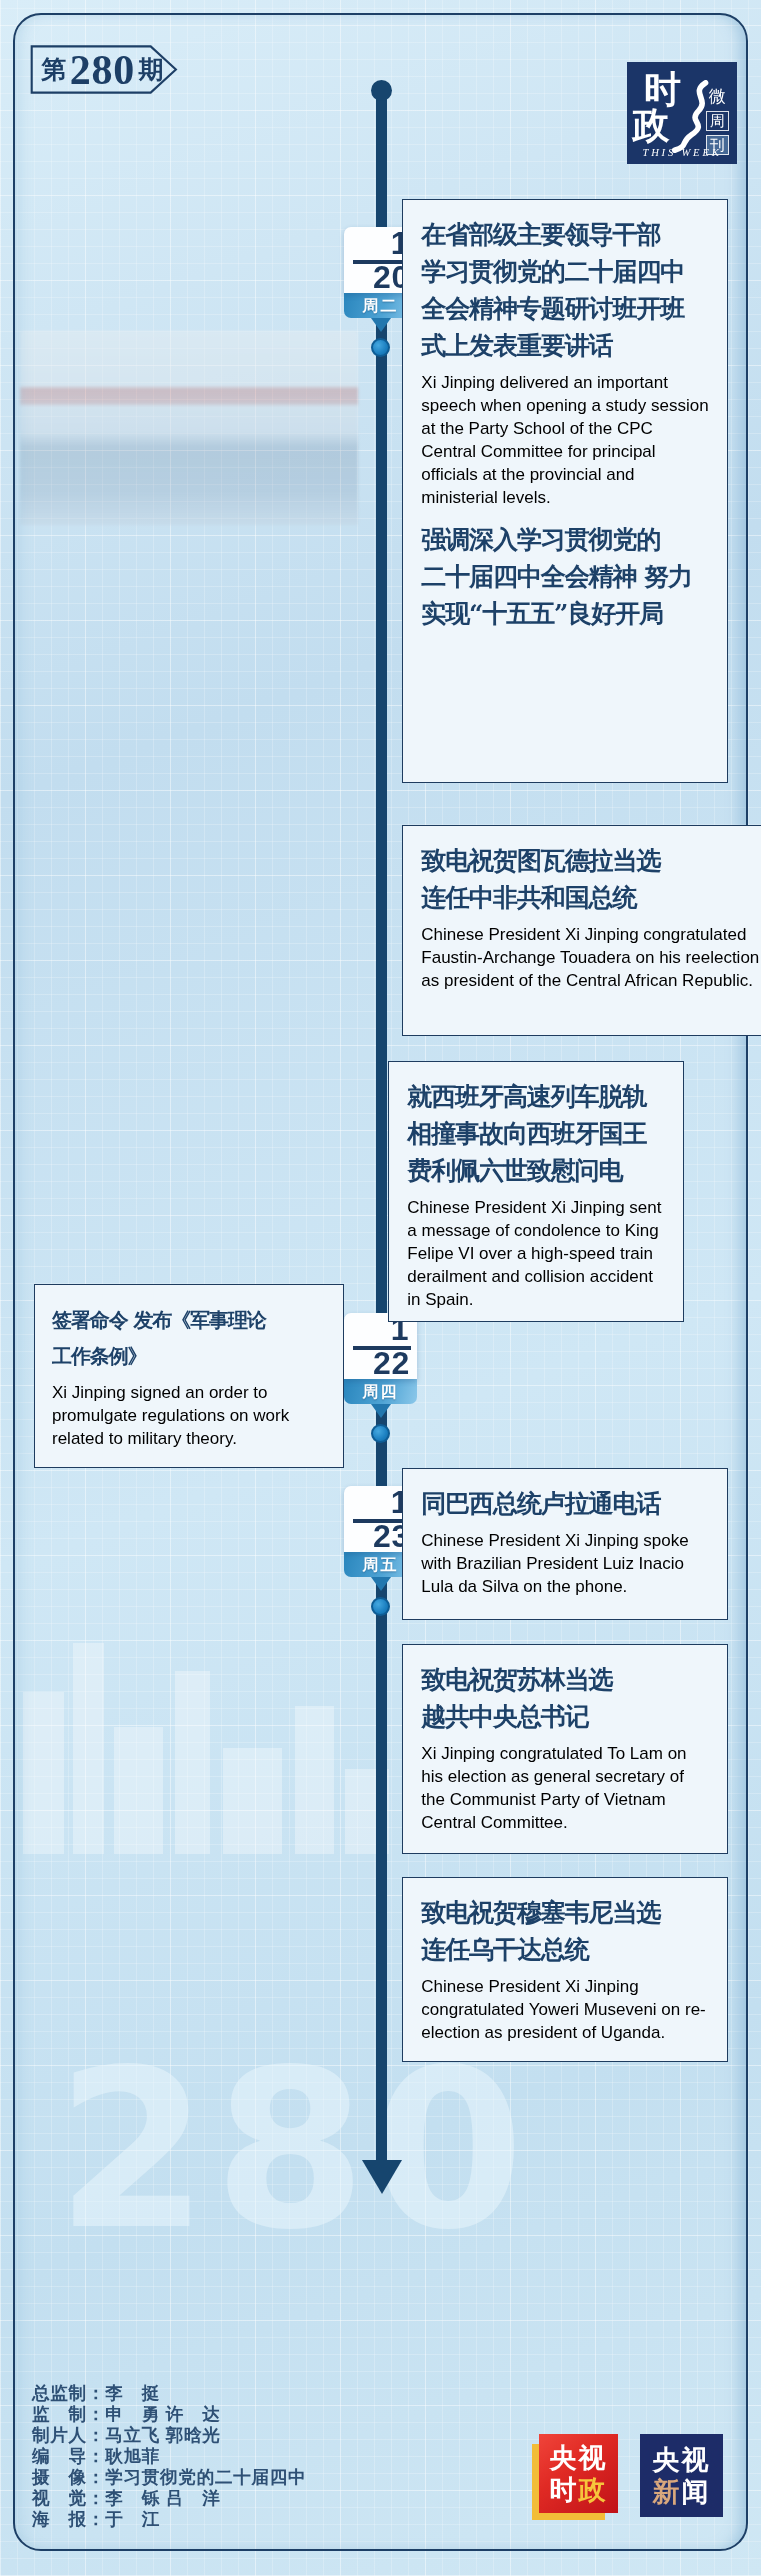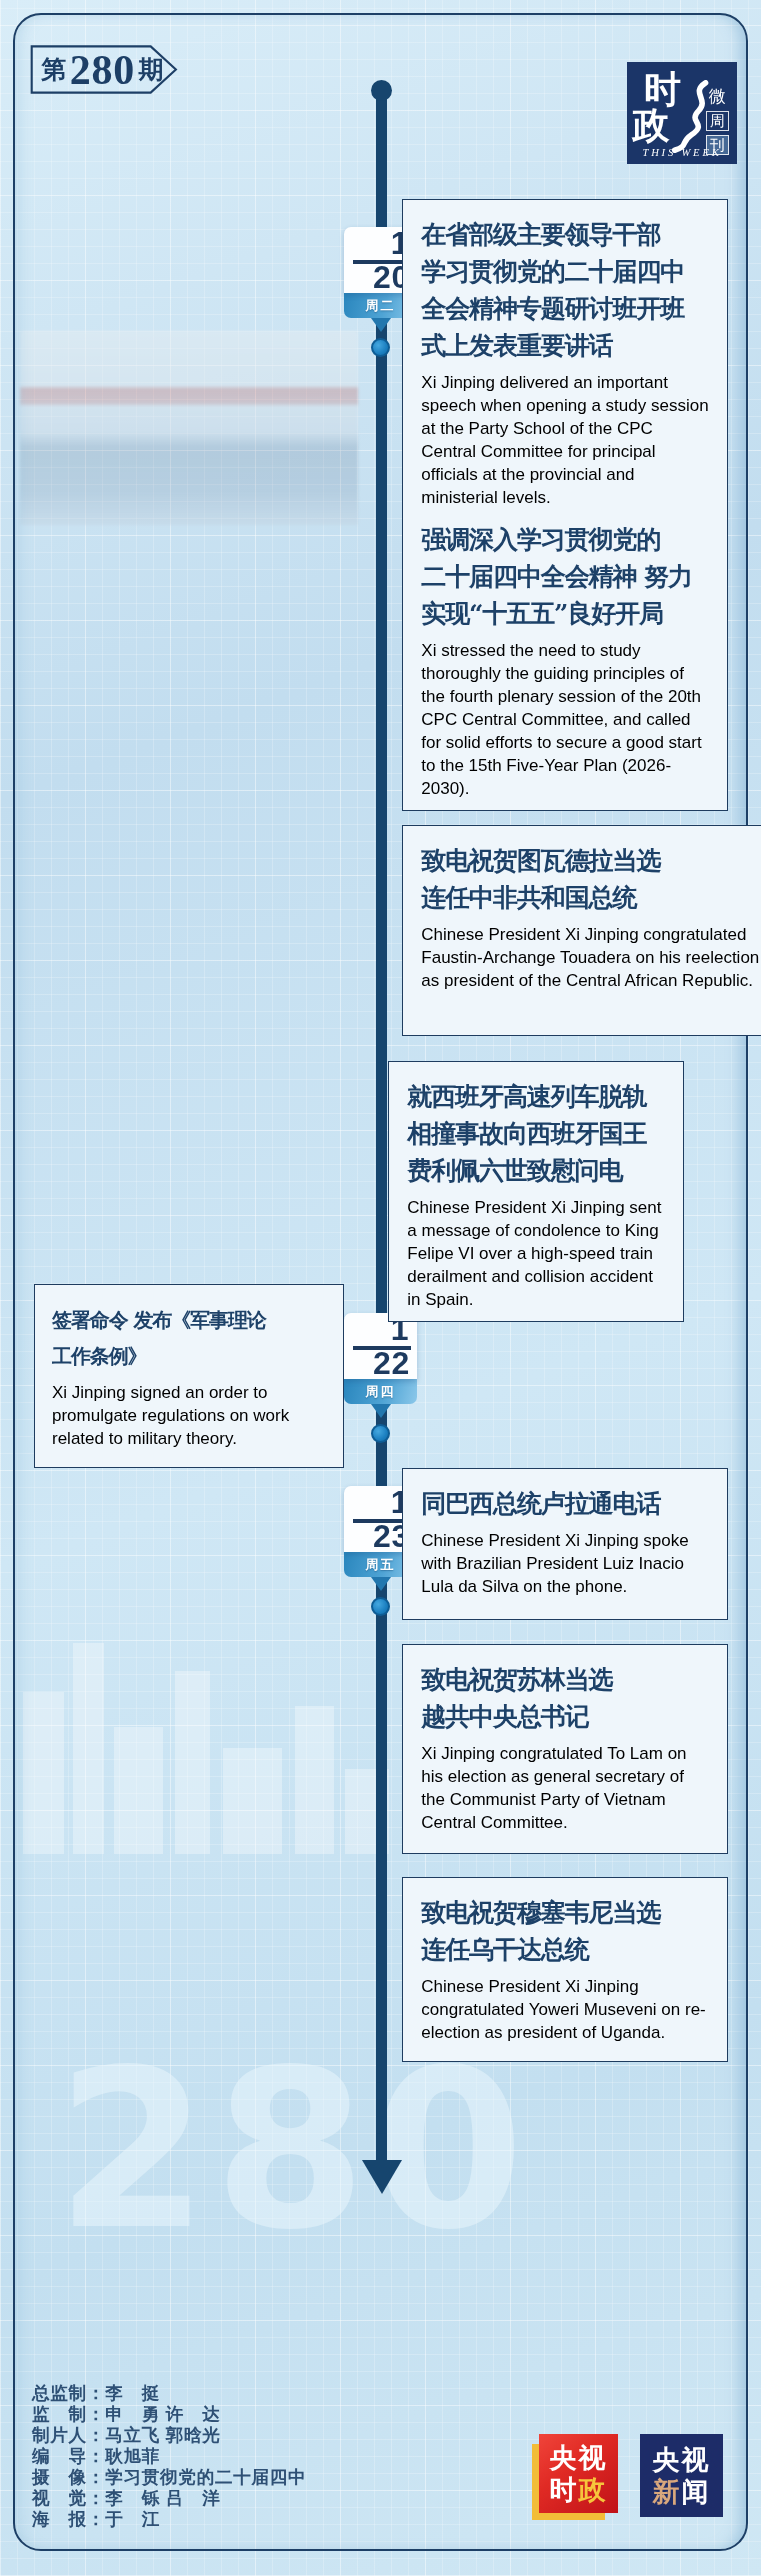--- a/index.html
+++ b/index.html
@@ -58,21 +58,21 @@
   .tl-line{position:absolute;left:376px;top:85px;width:10.6px;height:2075px;background:#16456e;}
   .tl-topdot{position:absolute;left:371px;top:80px;width:21px;height:21px;border-radius:50%;background:#16456e;}
   .tl-arrow{position:absolute;left:362px;top:2160px;width:0;height:0;border-left:20px solid transparent;border-right:20px solid transparent;border-top:34px solid #16456e;}
   
   .marker{position:absolute;left:344px;width:73px;}
   .m1{top:227px;} .m2{top:1313px;} .m3{top:1486px;}
   .m-box{position:relative;background:#fdfeff;border-radius:7px 7px 0 0;height:66px;box-shadow:0 2.1px 5px rgba(30,80,130,.25);color:#1d3a5f;font-weight:bold;}
   .m-month{position:absolute;right:8.5px;top:1.4px;font-size:32px;line-height:31px;}
   .m-bar{position:absolute;right:5.6px;left:8.5px;top:33px;height:3.5px;background:#1d3a5f;}
   .m-day{position:absolute;right:7px;top:35px;font-size:32px;line-height:31px;letter-spacing:0.7px;}
-  .m-ribbon{height:25px;line-height:25px;text-align:center;color:#fff;font-size:13px;font-weight:bold;letter-spacing:2.1px;
+  .m-ribbon{height:25px;line-height:25px;text-align:center;color:#fff;font-size:16px;font-weight:bold;letter-spacing:2.1px;
     background:linear-gradient(105deg,#2a86bd 0%,#4ea3d4 55%,#8cc8ea 100%);border-radius:0 0 7px 7px;
     text-shadow:0 0.7px 1.4px rgba(0,40,80,.35);}
   .m-tail{margin:0 auto;width:0;height:0;border-left:10px solid transparent;border-right:10px solid transparent;border-top:14px solid #2277ae;}
   .m-dot{margin:5.6px auto 0;width:15.5px;height:15.5px;border-radius:50%;background:radial-gradient(circle at 35% 35%,#45a8e0,#1b7fc0 60%,#1168a2);border:2.1px solid #0e5d95;}
   
   .card{position:absolute;box-sizing:border-box;background:#eff6fb;border:1.4px solid #1e3c5f;padding:15.5px 17px 10px 18.3px;}
   .c1{left:402px;top:199px;width:326px;min-height:584px;}
   .c2{left:402px;top:825px;width:384px;min-height:211px;}
   .c3{left:388px;top:1061px;width:296px;min-height:236px;}
   .cl{left:34px;top:1284px;width:310px;min-height:184px;padding:17px 14px 10px 17px;}
@@ -178,21 +178,20 @@
 
   <article class="card c1">
     <h2 class="zh">在省部级主要领导干部
 学习贯彻党的二十届四中
 全会精神专题研讨班开班
 式上发表重要讲话</h2>
     <p class="en">Xi Jinping delivered an important speech when opening a study session at the Party School of the CPC Central Committee for principal officials at the provincial and ministerial levels.</p>
     <h2 class="zh second">强调深入学习贯彻党的
 二十届四中全会精神 努力
 实现“十五五”良好开局</h2>
-    <p class="en">Xi stressed the need to study thoroughly the guiding principles of the fourth plenary session of the 20th CPC Central Committee, and called for solid efforts to secure a good start to the 15th Five-Year Plan (2026-2030).</p>
   </article>
 
   <article class="card c2">
     <h2 class="zh">致电祝贺图瓦德拉当选
 连任中非共和国总统</h2>
     <p class="en">Chinese President Xi Jinping congratulated Faustin-Archange Touadera on his reelection as president of the Central African Republic.</p>
   </article>
 
   <article class="card c3">
     <h2 class="zh">就西班牙高速列车脱轨

